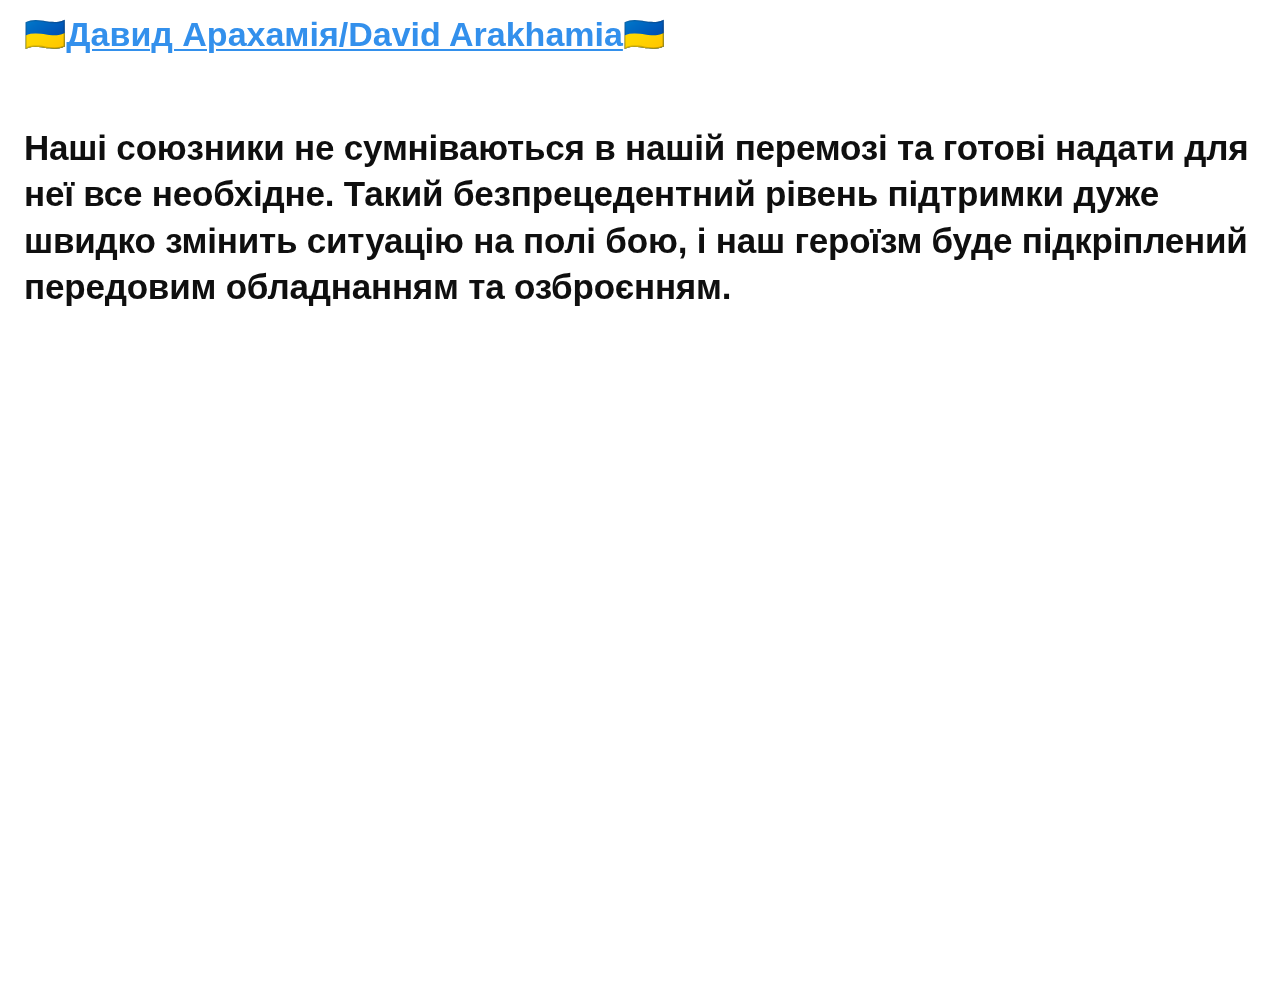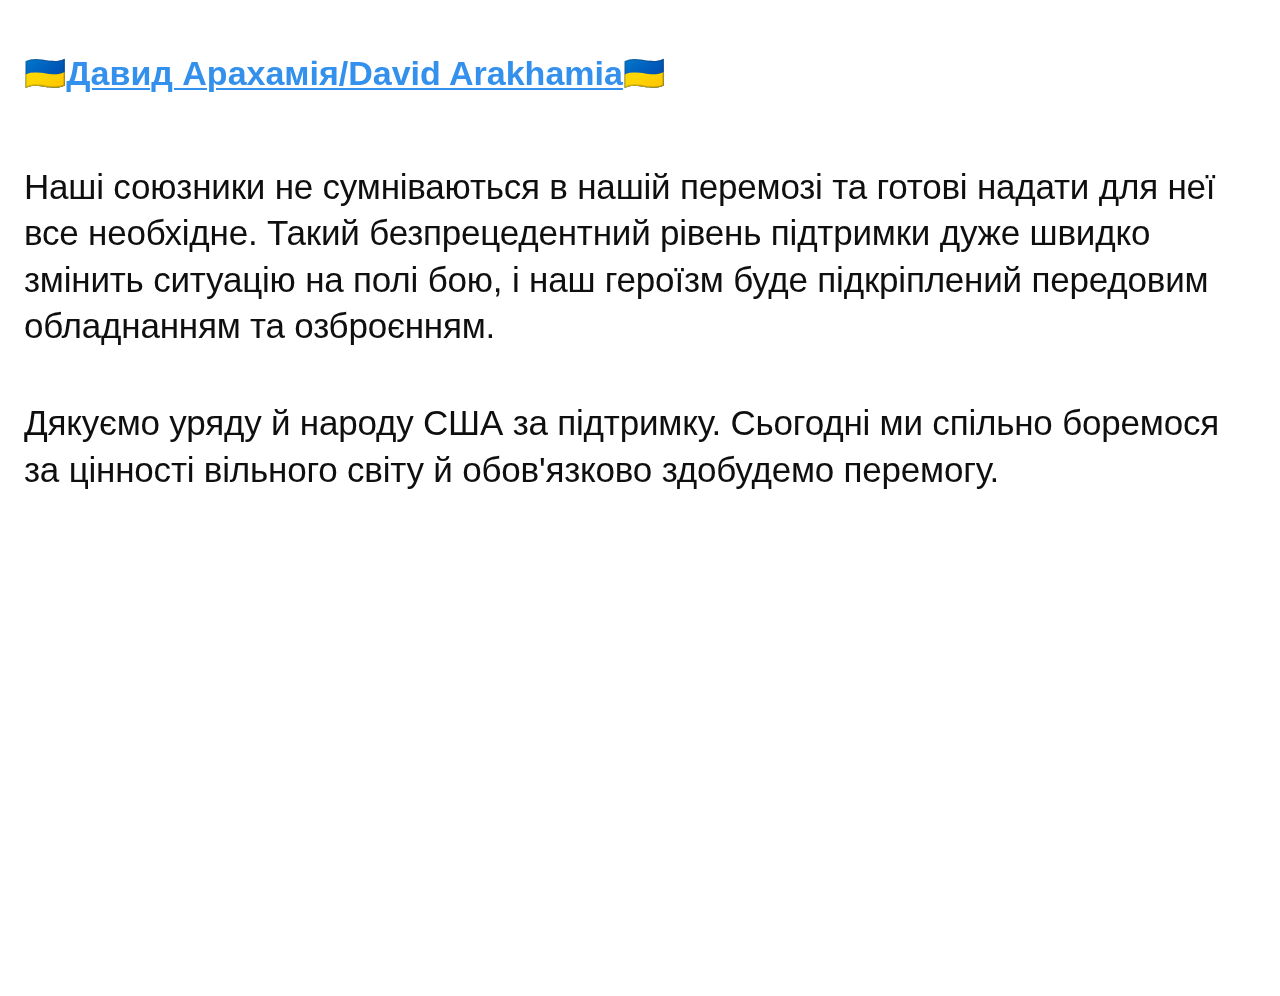--- a/index.html
+++ b/index.html
@@ -8,24 +8,23 @@
     background: #ffffff;
   }
   body {
     width: 1280px;
     height: 996px;
     font-family: "Liberation Sans", sans-serif;
     color: #0f0f0f;
     overflow: hidden;
   }
   .post {
-    padding: 6px 24px 0 24px;
+    padding: 14px 24px 0 24px;
     box-sizing: border-box;
     width: 1276px;
-    margin-top: 47px;
   }
   .channel-line {
     font-size: 34px;
     line-height: 1.2;
     font-weight: 700;
     margin: 0 0 14px 0;
     white-space: nowrap;
   }
   .channel-name {
     color: #3390ec;
@@ -48,21 +47,21 @@
   .headline .flag {
     font-size: 33px;
     margin-right: 6px;
   }
   .spacer {
     height: 56px;
   }
   .para {
     font-size: 35px;
     line-height: 1.33;
-    font-weight: 400;
+    font-weight: 700;
     margin: 0;
     letter-spacing: -0.2px;
   }
   .para + .para {
     margin-top: 50px;
   }
 </style>
 </head>
 <body>
 
@@ -70,15 +69,14 @@
 
   <div class="channel-line">
     <span class="flag">🇺🇦</span><a class="channel-name" href="#">Давид Арахамія/David Arakhamia</a><span class="flag">🇺🇦</span>
   </div>
 
 
   <div class="spacer"></div>
 
   <p class="para">Наші союзники не сумніваються в нашій перемозі та готові надати для неї все необхідне. Такий безпрецедентний рівень підтримки дуже швидко змінить ситуацію на полі бою, і наш героїзм буде підкріплений передовим обладнанням та озброєнням.</p>
 
-  <p class="para">Дякуємо уряду й народу США за підтримку. Сьогодні ми спільно боремося за цінності вільного світу й обов'язково здобудемо перемогу.</p>
 
 </div>
 
 </body></html>

